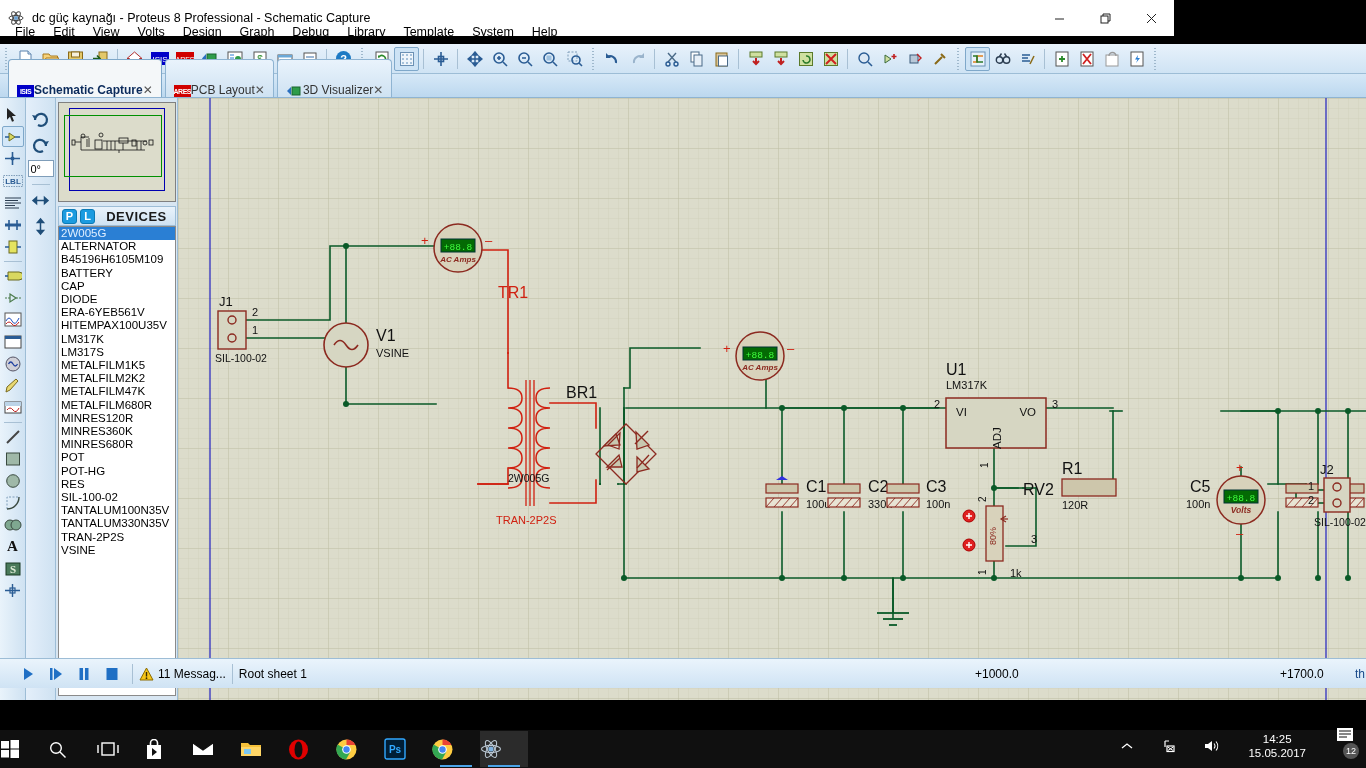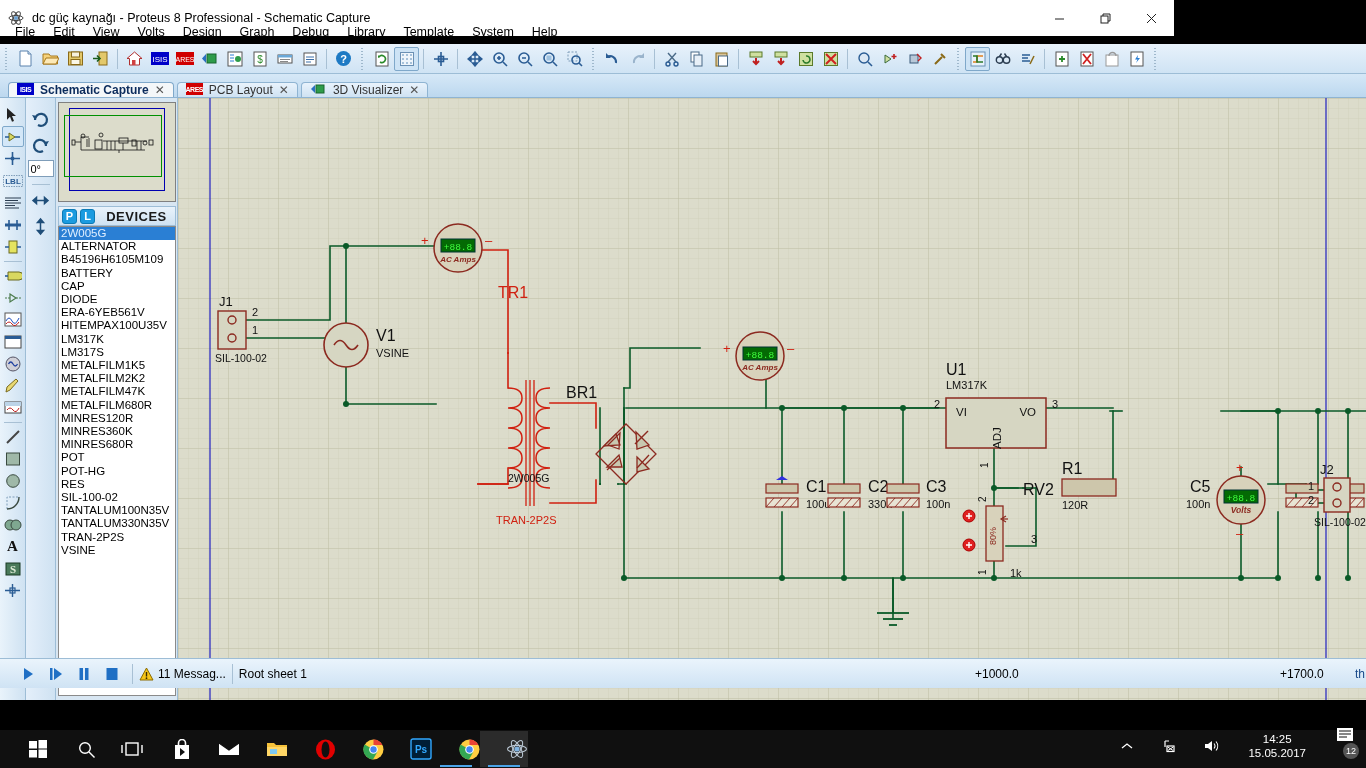--- a/index.html
+++ b/index.html
@@ -45,21 +45,21 @@
   .tb-btn.active { background:#cde3f5; border:1px solid #7fa8ca; border-radius:2px; }
   .tb-sep { width: 1px; height: 20px; background: #a8c0d4; margin: 0 4px; }
 
   
   .tabstrip {
     position: absolute; left: 0; top: 74px; width: 1366px; height: 24px;
     background: linear-gradient(to bottom,#d6e8f7,#bcd8ef); border-bottom:1px solid #8fb4d2;
     display: flex; align-items: flex-end; padding-left: 8px;
   }
   .tab {
-    height: 15px; display: flex; align-items: flex-start; gap: 6px;
+    height: 38px; display: flex; align-items: flex-end; 
     padding: 0 8px; font-size: 12px; color: #333;
     border: 1px solid #8fb4d2; border-bottom: none;
     border-radius: 4px 4px 0 0; margin-right: 3px;
     background: linear-gradient(to bottom,#e9f3fc,#cfe2f2);
   }
   .tab.active { background: #f4f7f9; color: #0b2b5c; font-weight: bold; border-color:#7fa8ca;}
   .tab .tab-close { font-size: 12px; color:#555; font-family:"DejaVu Sans",sans-serif; }
   .tab-ico { width: 17px; height: 12px; display:inline-flex; align-items:center; justify-content:center;
              font-size: 7px; font-weight: bold; color:#fff; letter-spacing:-0.5px;}
 
@@ -138,21 +138,21 @@
   .sb-msg { font-size: 12px; color:#000; display:flex; align-items:center; gap:4px;}
   .sb-field { font-size: 12px; color:#000; }
   .sb-coord { position:absolute; font-size:12px; color:#000; }
 
   
   .taskbar {
     position: absolute; left:0; top:730px; width:1366px; height:38px;
     background:#101010;
     display:flex; align-items:center;
   }
-  .tb-item { width: 48px; height:36px; display:flex; align-items:center; justify-content:flex-end; position:relative;}
+  .tb-item { width: 48px; height:36px; display:flex; align-items:center; justify-content:flex-start; position:relative;}
   .tb-item.running::after {
     content:""; position:absolute; bottom:0; left:8px; width:32px; height:2.5px; background:#4aa3e8;
   }
   .tb-item.active { background:#2b2b2b; }
   .tray { position:absolute; right:0; top:0; height:31px; display:flex; align-items:center; gap:16px; padding-right:6px;}
   .tray-ico { width: 26px; height:38px; display:flex; align-items:center; justify-content:center; color:#fff; font-size:13px;}
   .clock { color:#fff; font-size:11.5px; line-height:14px; text-align:center; padding:0 8px;}
   .notif { position:relative; width:30px; height:38px; display:flex; justify-content:center;}
   .notif-badge {
     position:absolute; right:1px; bottom:6px; width:16px; height:16px; border-radius:50%;

